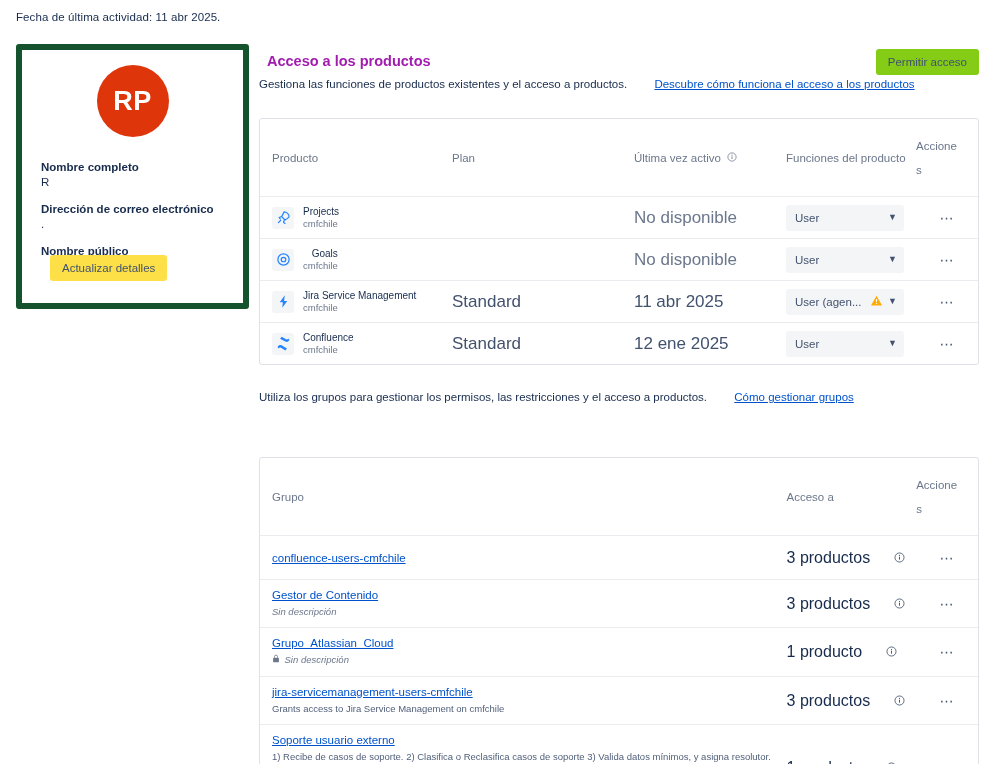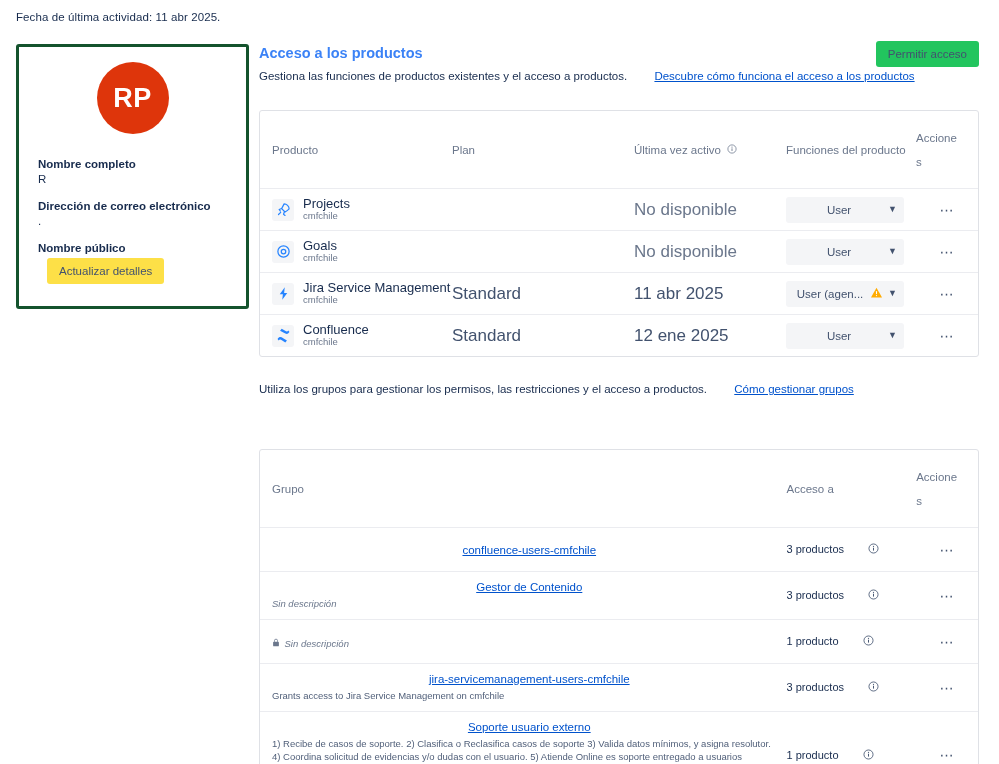--- a/index.html
+++ b/index.html
@@ -16,21 +16,21 @@
   
   .activity-line {
     position: absolute; left: 16px; top: 11px;
     font-size: 11.5px; color: #172B4D; letter-spacing: .1px;
   }
 
   
   .profile-card {
     position: absolute; left: 16px; top: 44px;
     width: 233px; height: 265px;
-    background: #fff; border: 3px solid #14532d; border-radius: 3px;
+    background: #fff; border: 6px solid #14532d; border-radius: 3px;
   }
   .avatar {
     width: 72px; height: 72px; border-radius: 50%;
     background: #DE350B; margin: 15px auto 0 auto;
     display: flex; align-items: center; justify-content: center;
     color: #fff; font-size: 27px; font-weight: 600; letter-spacing: .5px;
   }
   .field-label {
     font-size: 11.5px; font-weight: 700; color: #172B4D;
     margin: 0 0 3px 19px;
@@ -43,26 +43,26 @@
     position: absolute; left: 28px; bottom: 22px;
     background: #fde047; border: none; border-radius: 3px;
     padding: 7px 12px; font-size: 11.5px; color: #42526E;
     font-family: inherit; cursor: pointer;
   }
 
   
   .main { position: absolute; left: 259px; top: 44px; width: 720px; }
 
   .section-head { position: relative; height: 46px; }
-  .section-title { font-size: 14.5px; font-weight: 600; color: #3b82f6; margin: 0; padding-top: 1px; }
+  .section-title { font-size: 14.5px; font-weight: 600; color: #a21caf; margin: 8px; padding-top: 1px; }
   .section-desc { font-size: 11.5px; color: #172B4D; margin-top: 9px; }
   .section-desc a { color: #0052CC; text-decoration: underline; margin-left: 24px; }
   .head-btn {
     position: absolute; right: 0; top: -3px;
-    background: #22c55e; border: none; border-radius: 3px;
+    background: #84cc16; border: none; border-radius: 3px;
     padding: 7px 12px; font-size: 11.5px; color: #42526E;
     font-family: inherit; cursor: pointer; white-space: nowrap;
   }
 
   
   .tbl {
     border: 1px solid #DFE1E6; border-radius: 3px;
     background: #fff; margin-top: 14px; width: 720px;
   }
   .trow { display: flex; align-items: center; border-top: 1px solid #EBECF0; }
@@ -78,46 +78,46 @@
   .c-feat   { width: 130px; }
   .c-act    { width: 62px; text-align: center; }
   .c-act-hd { width: 62px; padding-right: 6px; }
 
   .prow { height: 42px; }
   .prod-cell { display: flex; align-items: center; gap: 9px; }
   .pico {
     width: 22px; height: 22px; border-radius: 3px; background: #F4F5F7;
     display: flex; align-items: center; justify-content: center; flex: none;
   }
-  .pname { font-size: 13px; color: #172B4D; line-height: 13px; }
+  .pname { font-size: 10px; color: #172B4D; line-height: 13px; text-align: right; }
   .psub  { font-size: 9.5px; color: #6B778C; line-height: 12px; }
   .cellv { font-size: 17px; color: #42526E; }
   .cellv.muted { color: #6B778C; }
 
   .select {
     display: inline-flex; align-items: center; gap: 5px;
     background: #F4F5F7; border-radius: 3px; height: 26px;
     padding: 0 7px 0 9px; width: 118px; font-size: 11.5px; color: #42526E;
     cursor: pointer;
   }
-  .select .lbl { flex: 1; white-space: nowrap; overflow: hidden; text-align: center; }
+  .select .lbl { flex: 1; white-space: nowrap; overflow: hidden; }
   .chev { color: #42526E; font-size: 9px; line-height: 1; }
   .warn { font-size: 11px; line-height: 1; }
   .dots { color: #42526E; font-size: 14px; letter-spacing: 1.2px; cursor: pointer; line-height: 1; }
 
   
   .g-name { width: 528px; padding-left: 12px; }
   .g-acc  { width: 130px; }
   .g-act  { width: 62px; text-align: center; }
   .grow   { min-height: 44px; padding: 9px 0; }
-  .glink  { font-size: 11.5px; color: #0052CC; cursor: pointer; display: block; text-align: center; }
+  .glink  { font-size: 11.5px; color: #0052CC; cursor: pointer; display: block; }
   .gdesc  { font-size: 9.5px; color: #505F79; margin-top: 4px; line-height: 13px; }
   .gdesc.ital { font-style: italic; color: #6B778C; }
   .lock { font-size: 9px; margin-right: 2px; }
-  .acc-cell { display: flex; gap: 24px; font-size: 11px; color: #172B4D; }
+  .acc-cell { display: flex; gap: 24px; font-size: 16px; color: #172B4D; }
   .ico-i { flex: none; }
   .hdr-2line { line-height: 24px; }
 </style>
 </head>
 <body>
 
 <div class="page">
 
   <div class="activity-line">Fecha de última actividad: 11 abr 2025.</div>
 
@@ -330,20 +330,21 @@
                 </svg></span>
           </span>
         </div>
         <div class="g-act">
           <span class="dots">⋯</span>
         </div>
       </div>
 
       <div class="trow grow">
         <div class="g-name">
+          <a href="#" class="glink">Grupo_Atlassian_Cloud</a>
           <div class="gdesc ital">
             <span class="lock">
               <svg width="8" height="9" viewBox="0 0 12 14">
                   <rect x="1.5" y="6" width="9" height="7" rx="1.3" fill="#6B778C"></rect>
                   <path d="M3.6 6V4.2a2.4 2.4 0 0 1 4.8 0V6" fill="none" stroke="#6B778C" stroke-width="1.2"></path>
                 </svg>
             </span>
             <span>Sin descripción</span>
           </div>
         </div>

